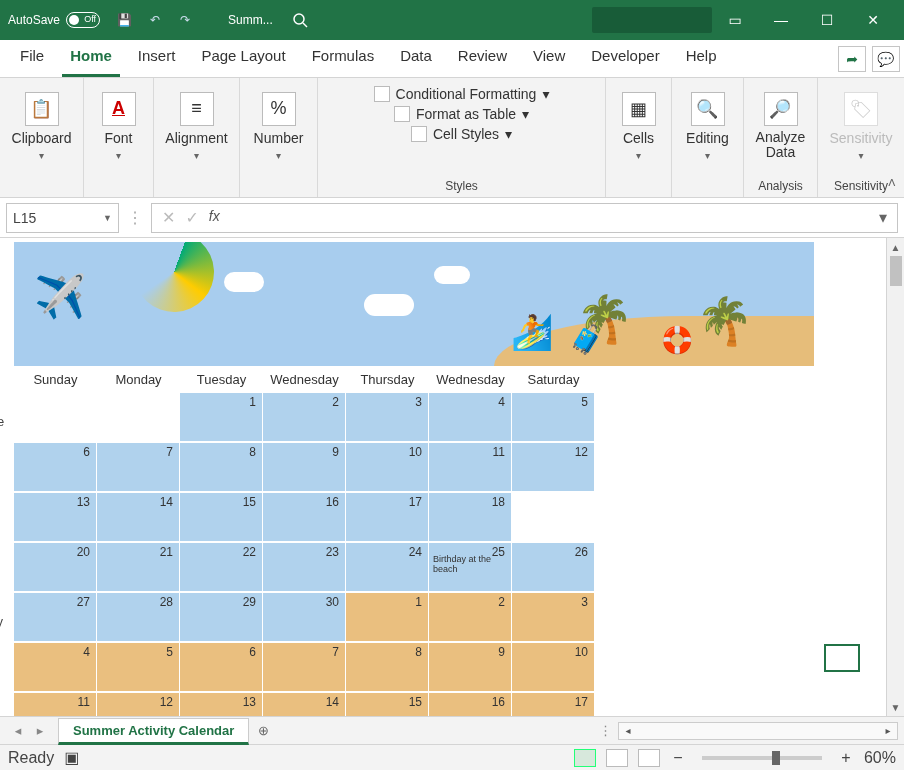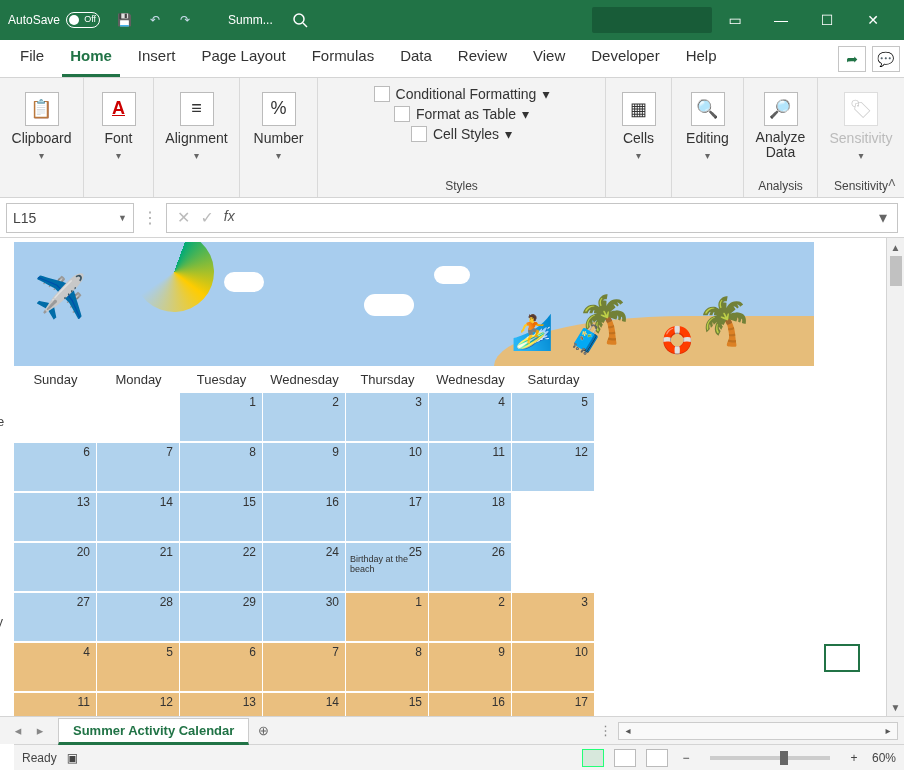--- a/index.html
+++ b/index.html
@@ -37,21 +37,21 @@
   .styles-list { display:flex; flex-direction:column; gap:4px; padding:4px 6px; font-size:14px; color:#333;align-items:center;}
   .styles-list .row { display:flex; align-items:center; gap:6px;}
   .styles-list .row .bullet { width:16px; height:16px; background:#fff; border:1px solid #bbb;}
   .styles-group { flex:1; }
   .collapse-rib { position:absolute; right:8px; bottom:6px; color:#666; font-size:14px;}
   .disabled { color:#bbb;}
   .disabled .ic { border-color:#ddd; color:#ccc;}
 
   
   .namebox-row { height: 40px; border-bottom:1px solid #d4d4d4; display:flex; align-items:center; background:#fff; padding:4px 6px; gap:6px;}
-  .namebox { width:128px; height:30px; border:1px solid #c5c5c5; display:flex; align-items:center; padding:0 6px; font-size:14px; color:#444; justify-content:space-between;}
+  .namebox { width:113px; height:30px; border:1px solid #c5c5c5; display:flex; align-items:center; padding:0 6px; font-size:14px; color:#444; justify-content:space-between;}
   .namebox .tri { font-size:9px; color:#666;}
   .fbar-sep { width:20px; display:flex; align-items:center; justify-content:center; color:#aaa;}
   .fbar-btns { display:flex; gap:10px; padding:0 4px; color:#bbb;}
   .fx { font-style:italic; color:#555; font-size:14px; }
   .fbar-exp { width:16px; color:#666; text-align:center;}
   .fbar-wrap { flex:1; display:flex; align-items:center; border:1px solid #c5c5c5; height:30px; padding:0 6px;}
 
   
   .sheet-area { position:relative; height: 478px; display:flex; }
   .sheet-scroll { flex:1; overflow:hidden; position:relative; background:#fff;}
@@ -89,21 +89,21 @@
   .tabstrip .nav { display:flex; gap:2px; padding:0 8px;}
   .tabstrip .nav div { width:20px; height:20px; display:flex; align-items:center; justify-content:center; color:#888;}
   .tabstrip .stab { padding:4px 14px; background:#fff; border:1px solid #ccc; border-bottom:3px solid #217346; color:#217346; font-weight:600; position:relative; top:1px;}
   .tabstrip .add { width:28px; text-align:center; color:#666;}
   .tabstrip .hspace { flex:1;}
   .tabstrip .hscroll { width:280px; border:1px solid #ccc; height:18px; margin-right:6px; position:relative; background:#f9f9f9;}
   .tabstrip .hscroll .l, .tabstrip .hscroll .r { width:18px; height:16px; position:absolute; top:0; display:flex; align-items:center; justify-content:center; font-size:10px; color:#555;}
   .tabstrip .hscroll .l{left:0} .tabstrip .hscroll .r{right:0}
 
   
-  .status { height:26px; background:#f3f3f3; border-top:1px solid #d4d4d4; display:flex; align-items:center; font-size:12px; color:#444; padding:0 8px; gap:10px;margin-left:14px;}
+  .status { height:26px; background:#f3f3f3; border-top:1px solid #d4d4d4; display:flex; align-items:center; font-size:16px; color:#444; padding:0 8px; gap:10px;}
   .status .spacer{flex:1}
   .status .vbtn { width:22px; height:18px; border:1px solid #bbb; background:#fff;}
   .status .vbtn.active{background:#d7e8dc; border-color:#2f7;}
   .status .zoom-slider { width:120px; height:4px; background:#ccc; position:relative; margin:0 6px;}
   .status .zoom-slider .knob { width:8px; height:14px; background:#666; position:absolute; top:-5px; left:70px;}
   .status .zminus, .status .zplus { width:16px; text-align:center;}
 
   svg { display:block; }
 </style>
 </head>
@@ -366,20 +366,23 @@
               <div class="cell june">
                 <div class="num">20</div>
               </div>
               <div class="cell june">
                 <div class="num">21</div>
               </div>
               <div class="cell june">
                 <div class="num">22</div>
               </div>
               <div class="cell june">
+                <div class="num">23</div>
+              </div>
+              <div class="cell june">
                 <div class="num">24</div>
               </div>
               <div class="cell june">
                 <div class="num">25</div>
                 <div class="note">Birthday at the beach</div>
               </div>
               <div class="cell june">
                 <div class="num">26</div>
               </div>
             </div>

